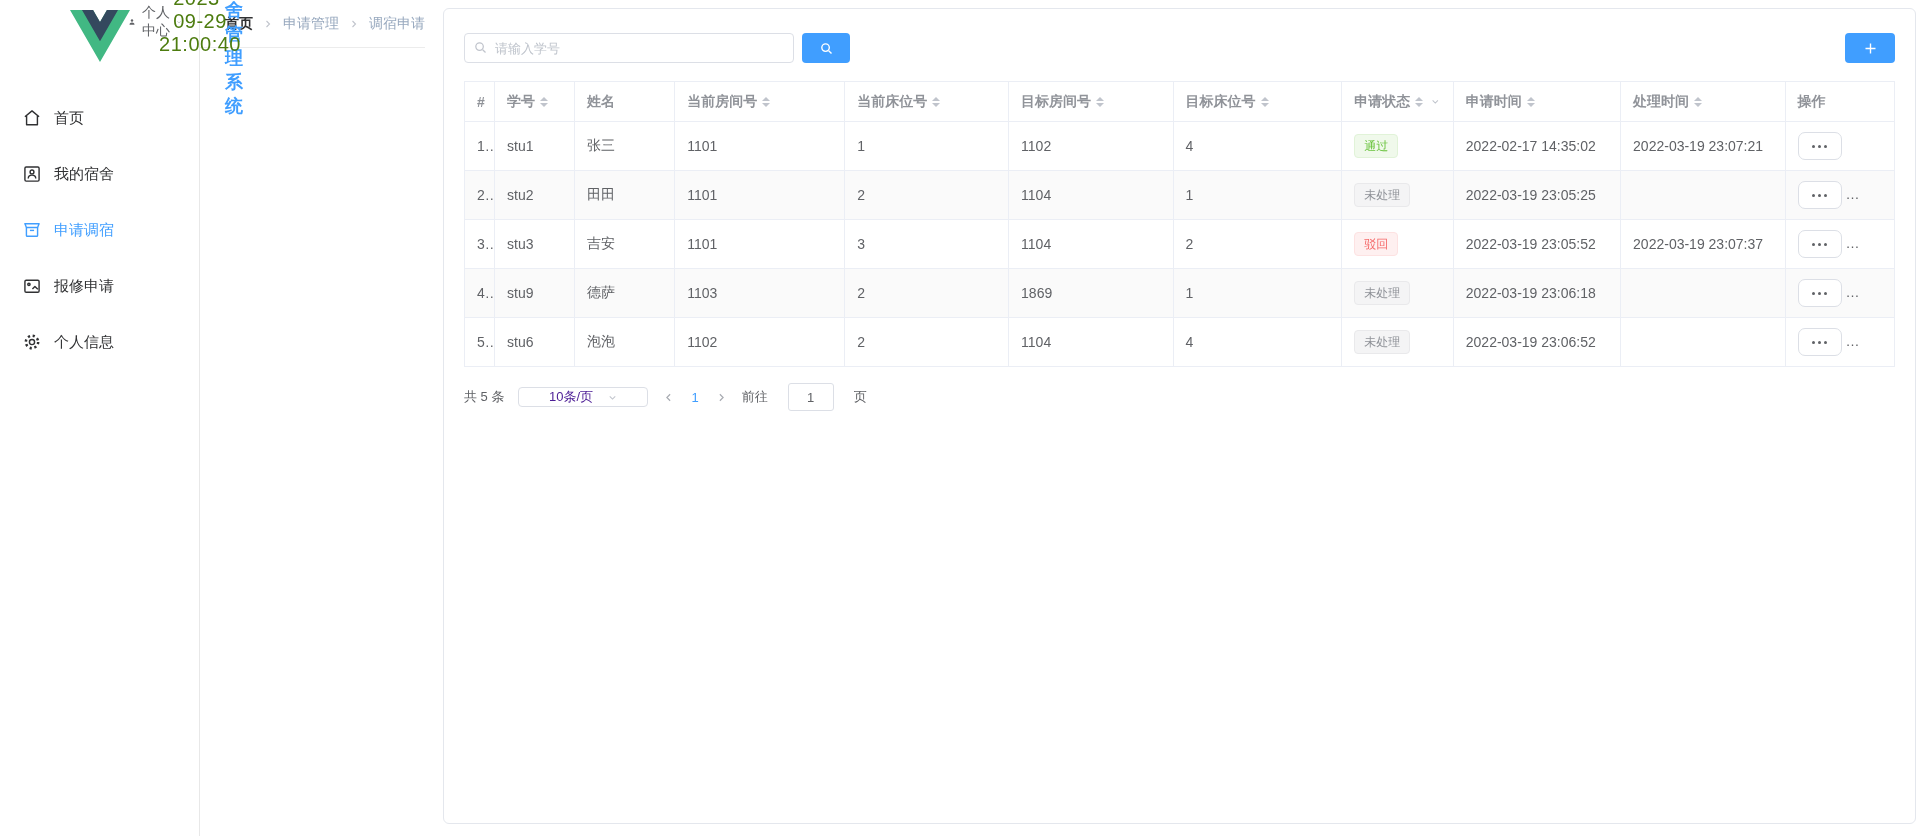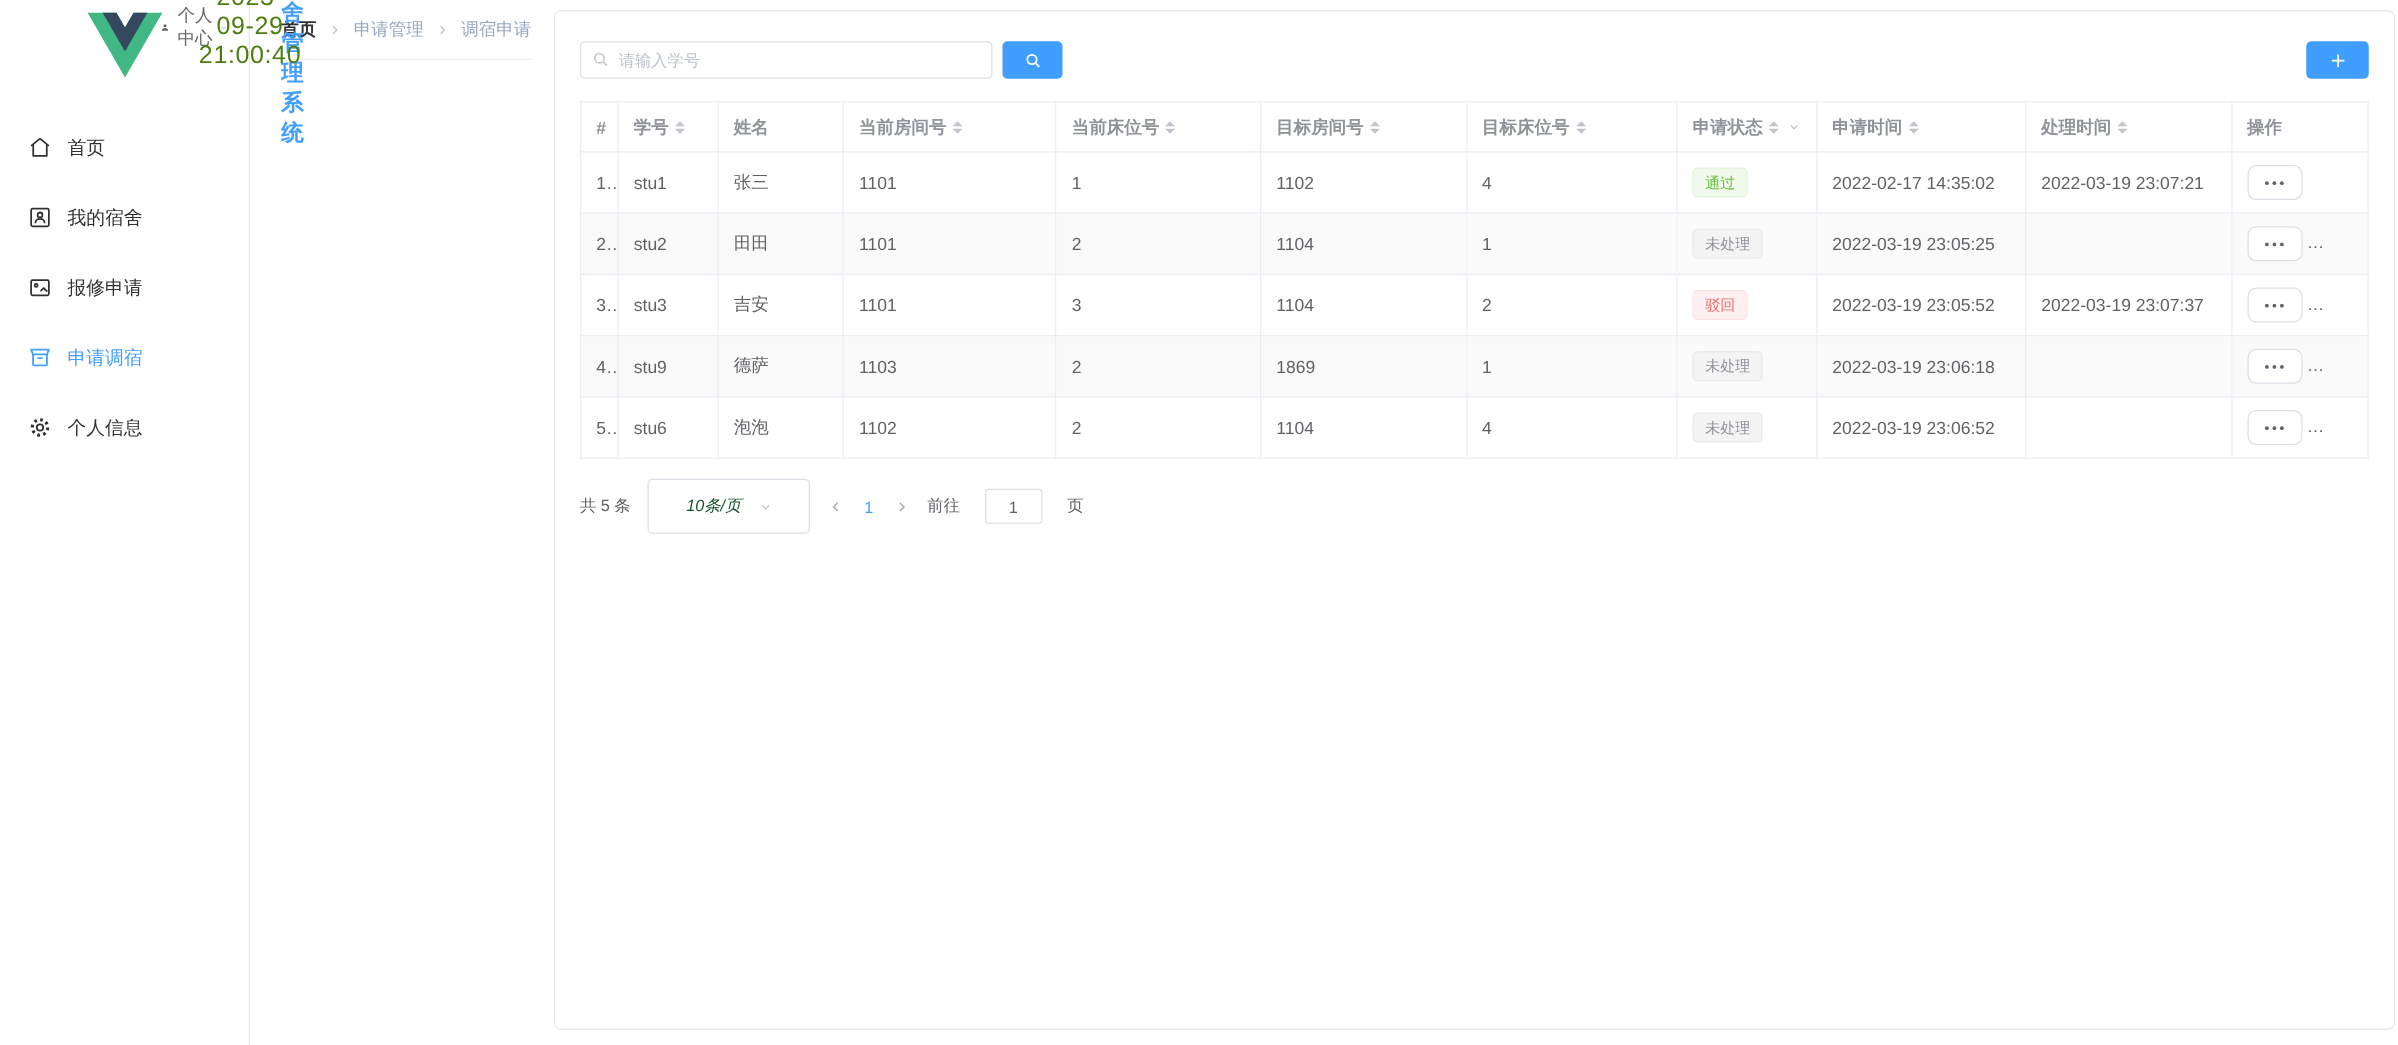--- a/index.html
+++ b/index.html
@@ -70,22 +70,22 @@
 
   .op-cell { white-space:nowrap; }
   .more-btn { width:44px; height:28px; background:#fff; border:1px solid #dcdfe6; border-radius:7px;
     cursor:pointer; display:inline-flex; align-items:center; justify-content:center; gap:3px; vertical-align:middle; }
   .more-btn .dot { width:3px; height:3px; border-radius:50%; background:#606266; display:block; }
   .edit-btn { width:44px; height:28px; background:#409EFF; border:none; border-radius:7px; cursor:pointer;
     display:inline-flex; align-items:center; justify-content:center; margin-left:12px; vertical-align:middle; }
 
   
   .pagination { display:flex; align-items:center; margin-top:16px; font-size:13px; color:#606266; gap:14px; }
-  .psize { width:130px; height:44px; border:1px solid #dcdfe6; border-radius:4px; display:flex;
-    align-items:center; justify-content:center; gap:14px; cursor:pointer; color:#14532d;font-style:italic; }
+  .psize { width:130px; height:20px; border:1px solid #dcdfe6; border-radius:4px; display:flex;
+    align-items:center; justify-content:center; gap:14px; cursor:pointer; color:#4c1d95; }
   .psize svg { color:#c0c4cc; }
   .pager { display:flex; align-items:center; gap:16px; }
   .page-arrow { color:#a8abb2; cursor:pointer; display:inline-flex; }
   .pnum { color:#409EFF; cursor:pointer; }
   .goto { display:flex; align-items:center; gap:20px; }
   .goto-input { width:46px; height:28px; border:1px solid #dcdfe6; border-radius:3px; text-align:center;
     font-size:13px; color:#606266; outline:none; }
 </style>
 </head>
 <body>
@@ -112,39 +112,39 @@
       <div class="side-item">
         <span class="side-icon">
           <svg viewBox="0 0 24 24" width="20" height="20" fill="none" stroke="currentColor" stroke-width="1.7" stroke-linejoin="round">
               <rect x="3.5" y="3.5" width="17" height="17" rx="1.5"></rect>
               <circle cx="12" cy="9.5" r="2.3"></circle>
               <path d="M7.5 17.5c0-2.6 2-4.2 4.5-4.2s4.5 1.6 4.5 4.2"></path>
             </svg>
         </span>
         <span>我的宿舍</span>
       </div>
+      <div class="side-item active">
+        <span class="side-icon">
+          <svg viewBox="0 0 24 24" width="20" height="20" fill="none" stroke="currentColor" stroke-width="1.7" stroke-linejoin="round">
+              <path d="M3.5 4.5h17l-1.8 4.5H5.3z"></path>
+              <path d="M5.3 9v9.5a1 1 0 0 0 1 1h11.4a1 1 0 0 0 1-1V9"></path>
+              <path d="M9.5 12.5h5"></path>
+            </svg>
+        </span>
+        <span>申请调宿</span>
+      </div>
       <div class="side-item">
         <span class="side-icon">
           <svg viewBox="0 0 24 24" width="20" height="20" fill="none" stroke="currentColor" stroke-width="1.7" stroke-linejoin="round">
               <rect x="3.5" y="5" width="17" height="14.5" rx="1.5"></rect>
               <circle cx="8.3" cy="10" r="1.4"></circle>
               <path d="M12.5 15.5l3-3 3.5 3.5"></path>
             </svg>
         </span>
         <span>报修申请</span>
-      </div>
-      <div class="side-item active">
-        <span class="side-icon">
-          <svg viewBox="0 0 24 24" width="20" height="20" fill="none" stroke="currentColor" stroke-width="1.7" stroke-linejoin="round">
-              <path d="M3.5 4.5h17l-1.8 4.5H5.3z"></path>
-              <path d="M5.3 9v9.5a1 1 0 0 0 1 1h11.4a1 1 0 0 0 1-1V9"></path>
-              <path d="M9.5 12.5h5"></path>
-            </svg>
-        </span>
-        <span>申请调宿</span>
       </div>
       <div class="side-item">
         <span class="side-icon">
           <svg viewBox="0 0 24 24" width="20" height="20" fill="none" stroke="currentColor">
               <circle cx="12" cy="12" r="3.1" stroke-width="1.7"></circle>
               <circle cx="12" cy="12" r="7.4" stroke-width="3" stroke-dasharray="2.6 3.2"></circle>
             </svg>
         </span>
         <span>个人信息</span>
       </div>

